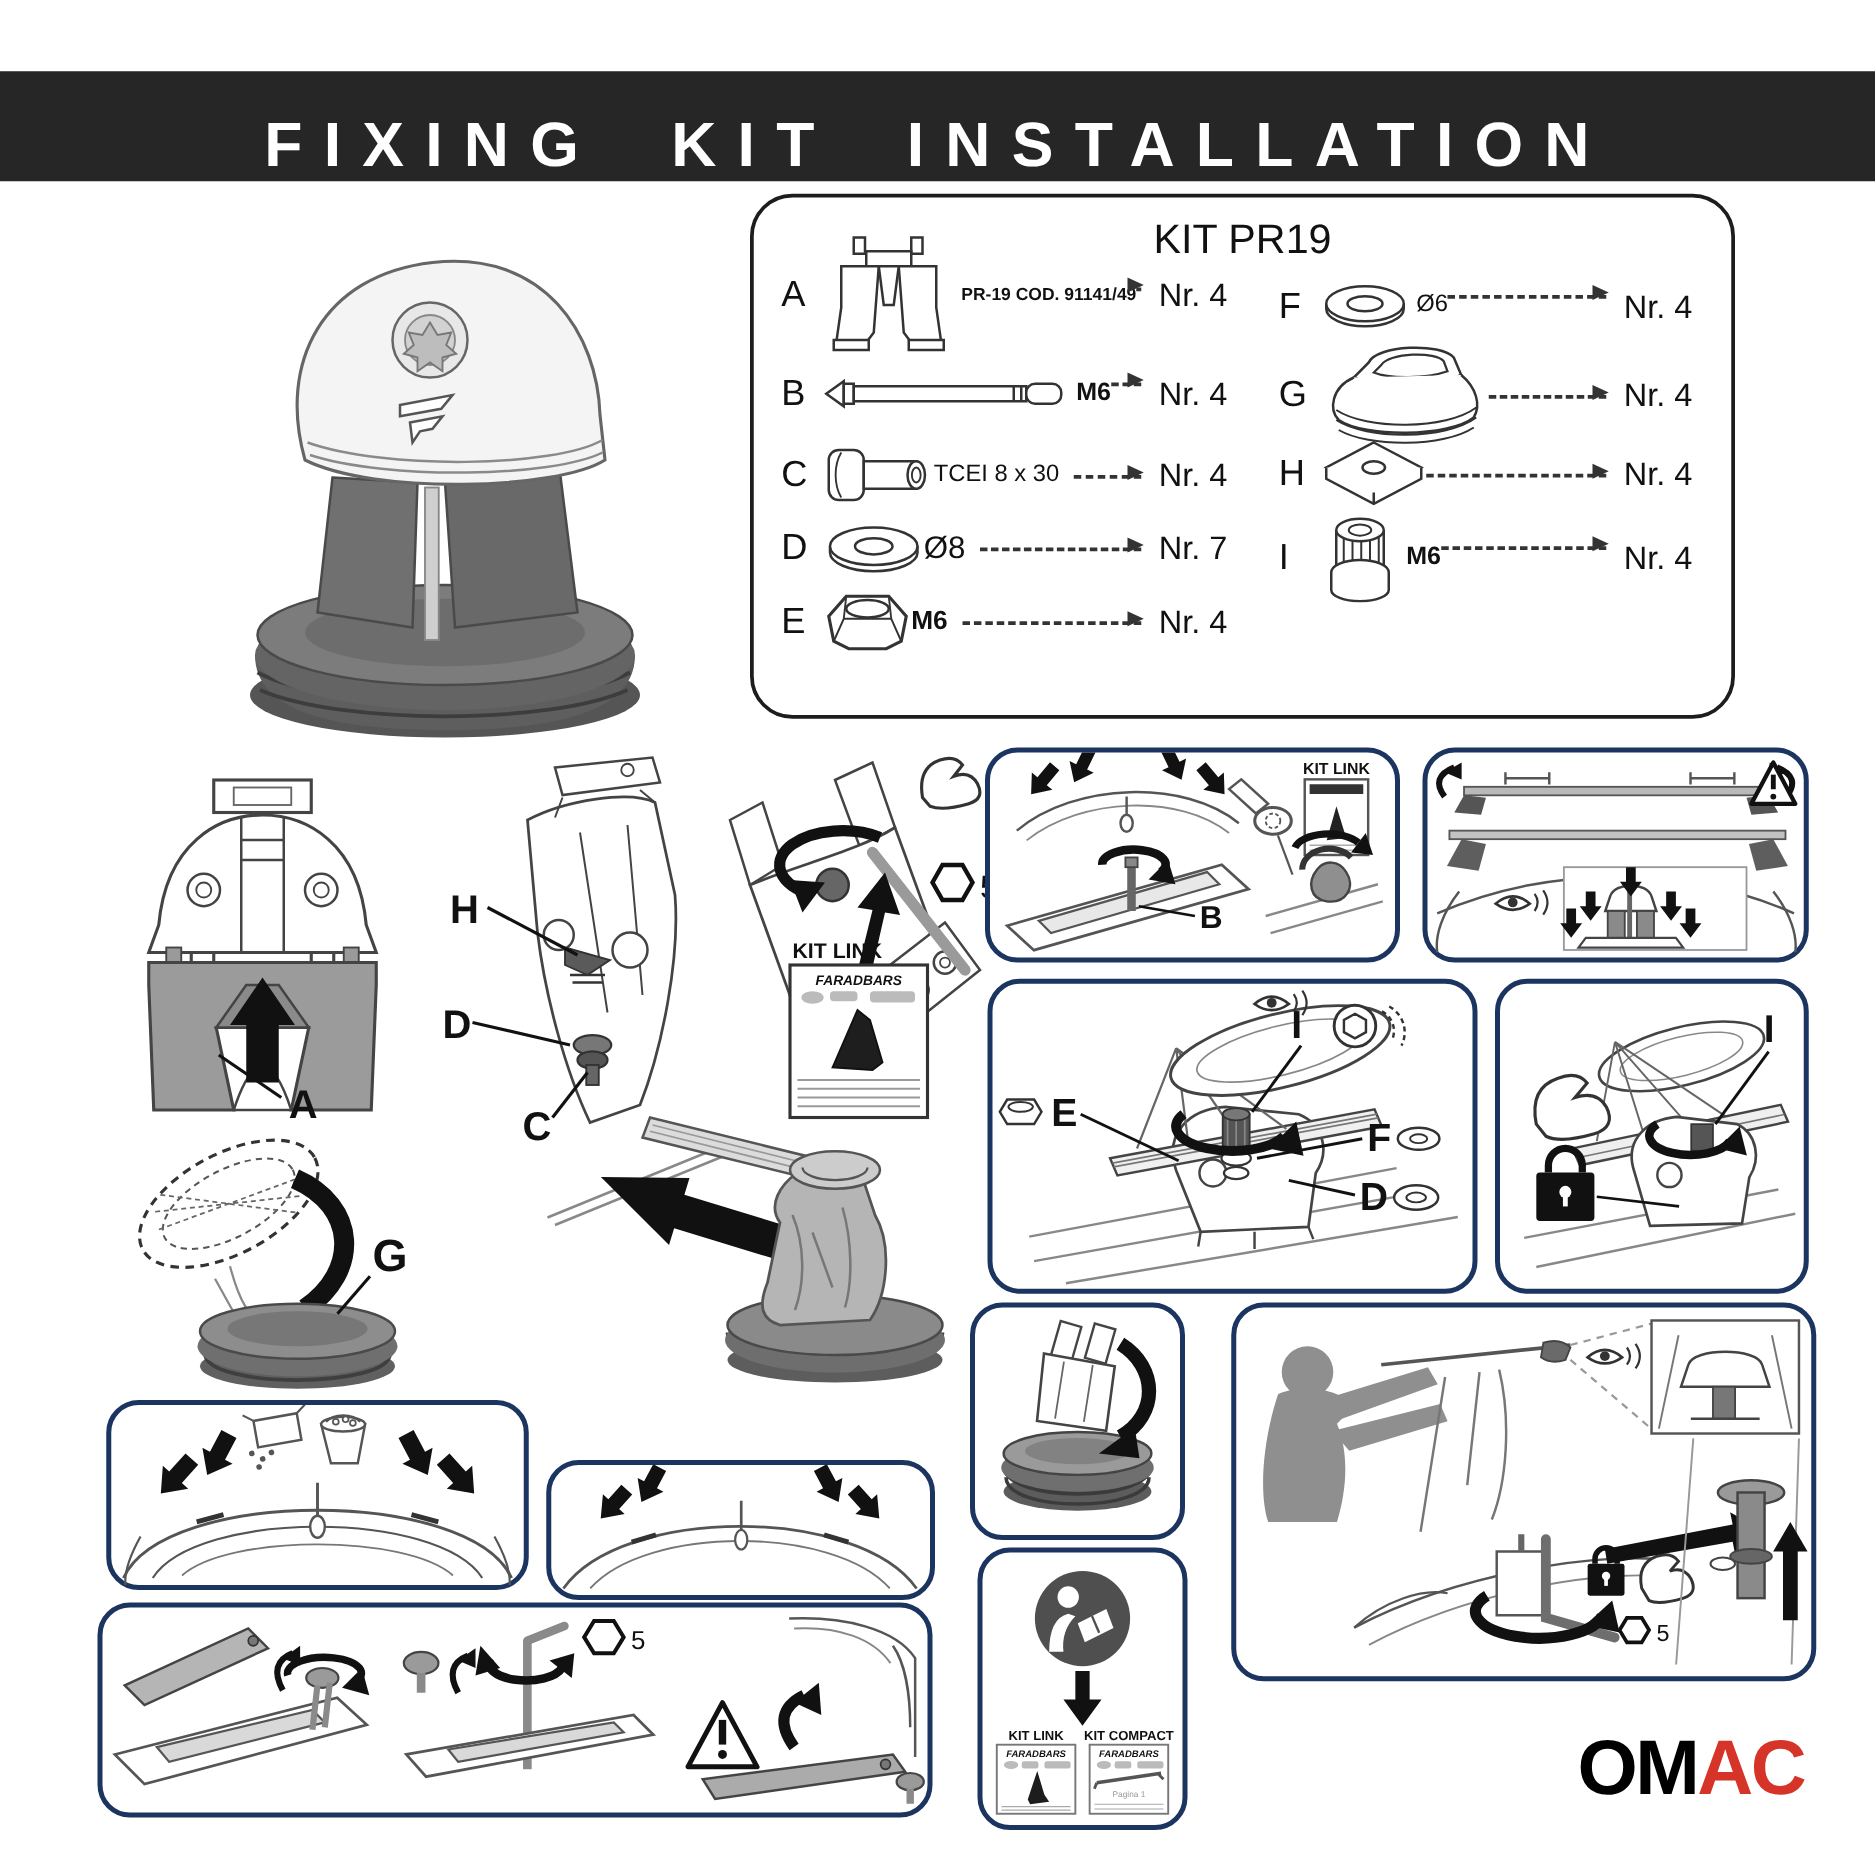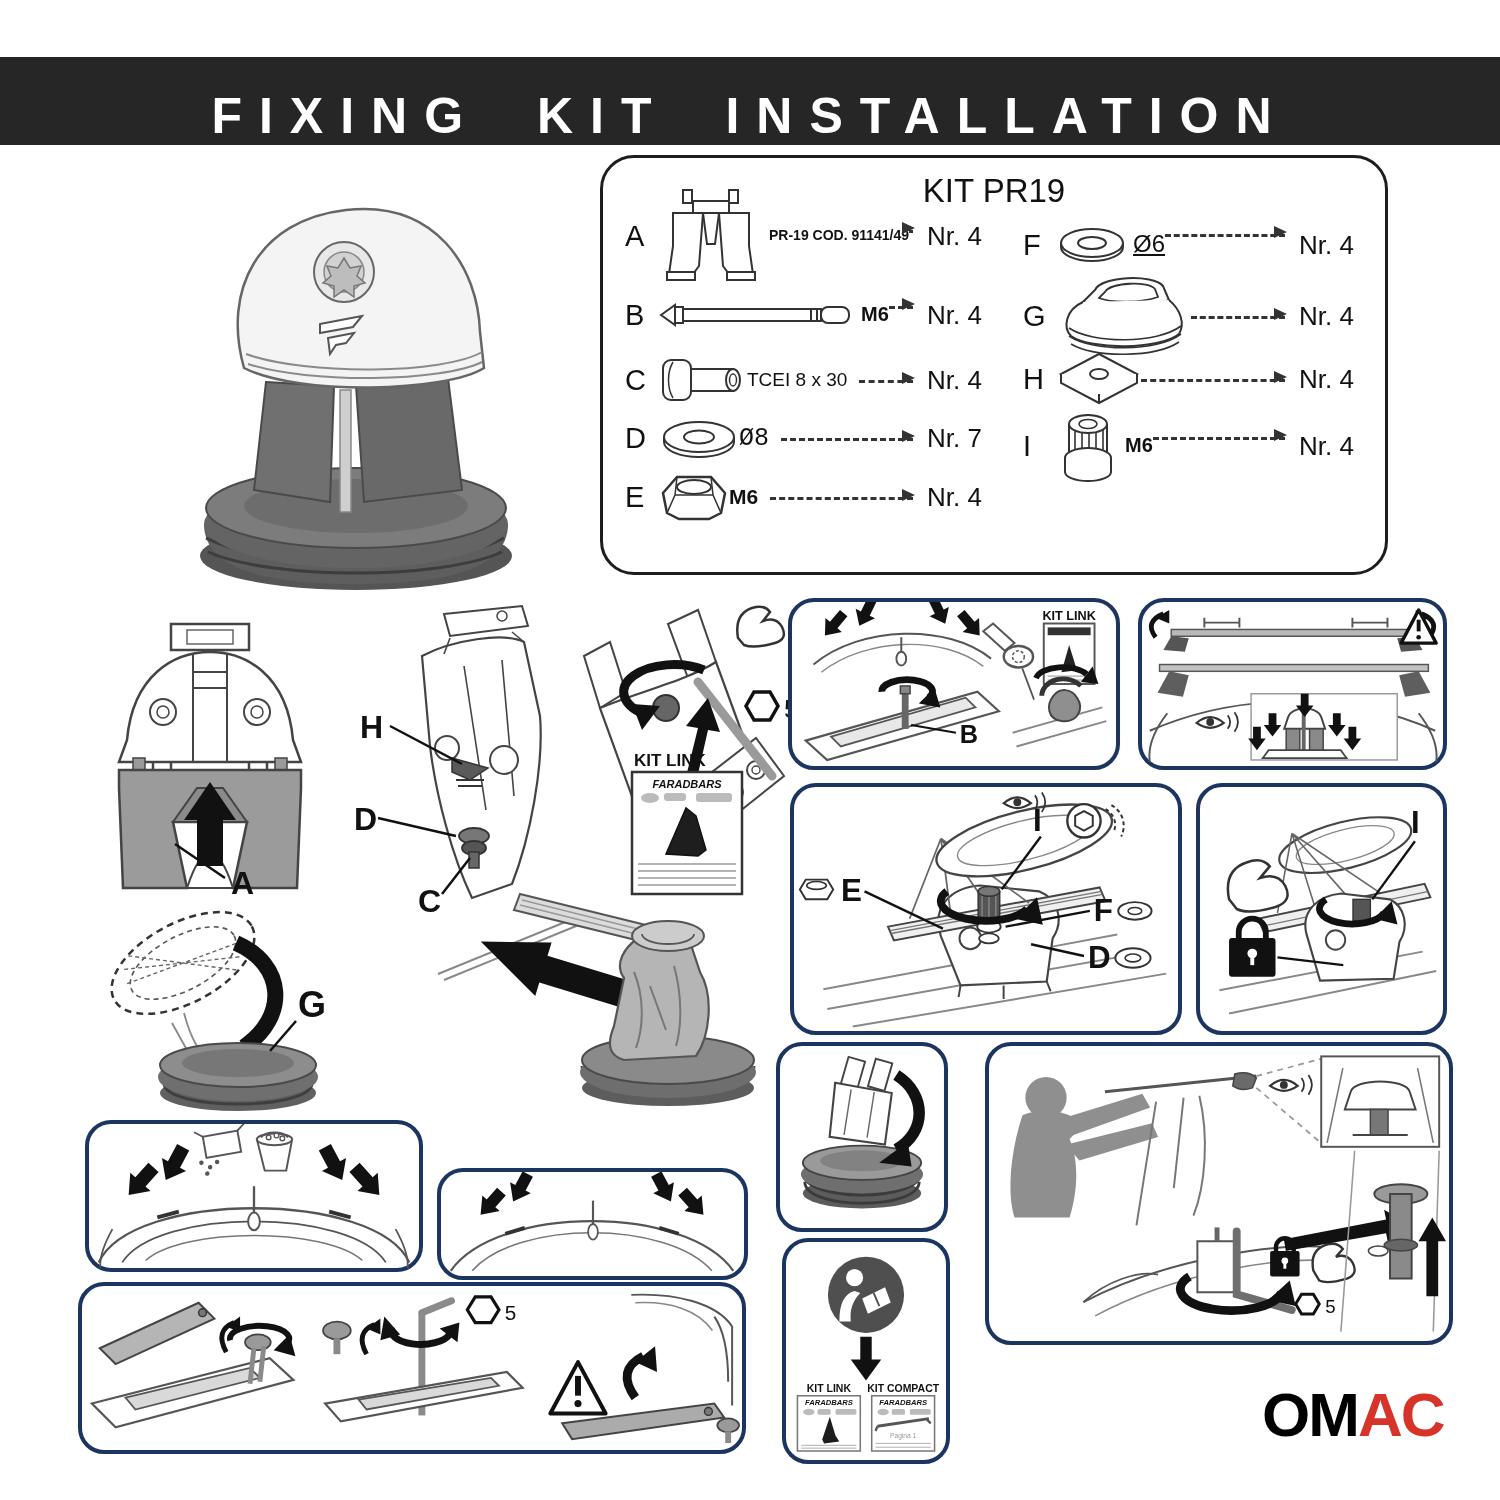--- a/index.html
+++ b/index.html
@@ -11,23 +11,23 @@
   .kitbox{position:absolute;left:600px;top:155px;width:782px;height:414px;border:3px solid #1d1d1d;
           border-radius:34px;background:#fff;}
   .kittitle{position:absolute;left:0;top:14px;width:100%;text-align:center;font-size:33px;font-weight:normal;}
   .krow{position:absolute;display:flex;align-items:center;}
   .kletter{font-size:29px;width:34px;flex:none;}
   .kicon{flex:none;display:flex;align-items:center;justify-content:center;}
   .kmid{flex:1;display:flex;flex-direction:row;justify-content:center;min-width:0;}
   .klabel{margin:0 0 3px 6px;line-height:1;}
   .lbl-sm{font-size:14px;font-weight:bold;}
   .lbl-m6{font-size:20px;font-weight:bold;}
-  .lbl-dia{font-size:24px;text-decoration:underline;}
+  .lbl-dia{font-size:19px;}
   .kinline{white-space:nowrap;margin-right:12px;}
-  .in-c{font-size:19px;} .in-d{font-size:25px;font-family:Liberation Mono, monospace;} .in-e{font-size:21px;font-weight:bold;}
+  .in-c{font-size:19px;} .in-d{font-size:25px;} .in-e{font-size:21px;font-weight:bold;}
   .kdash{position:relative;height:2px;border-bottom:3px dashed #333;margin-right:14px;flex:1;}
   .kdash::after{content:'';position:absolute;right:-2px;top:-6px;width:0;height:0;
     border-left:13px solid #333;border-top:6px solid transparent;border-bottom:6px solid transparent;}
   .kqty{font-size:26px;flex:none;width:64px;text-align:left;}
   .panel{position:absolute;border:4px solid #1c3560;border-radius:26px;background:#fff;box-sizing:border-box;}
   .diagram{position:absolute;}
   svg{display:block;width:100%;height:100%;}
   svg text{font-family:"Liberation Sans",sans-serif;}
   .callout{font-weight:bold;font-size:32px;fill:#111;}
   .logo{position:absolute;left:1262px;top:1382px;width:205px;height:64px;display:flex;align-items:center;

